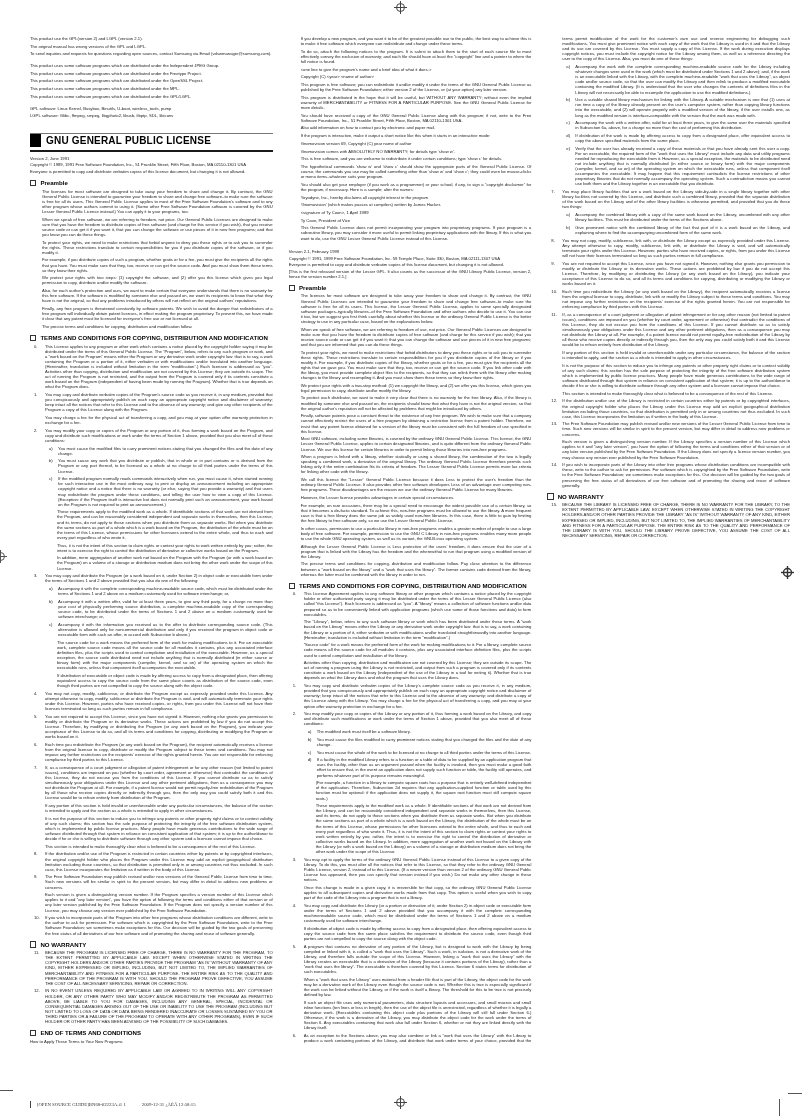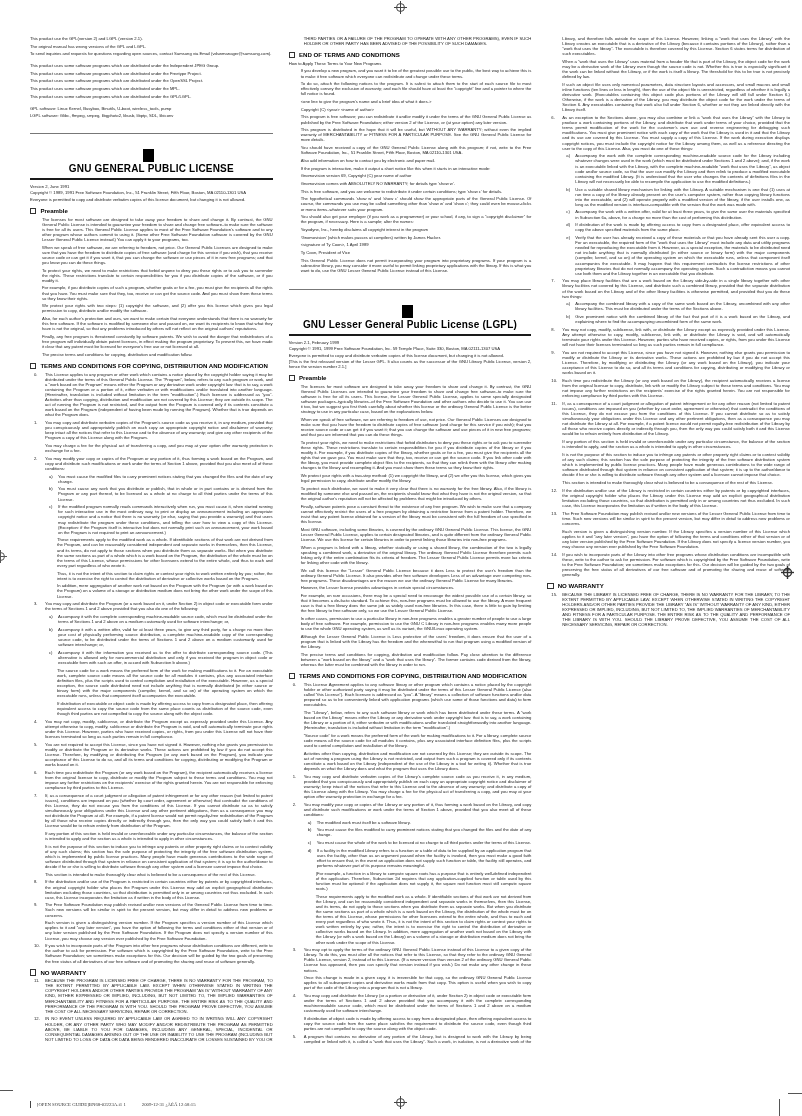--- a/index.html
+++ b/index.html
@@ -13,21 +13,21 @@
   #doc-flow .meta{margin:0 0 1.4px 0;}
   #doc-flow .p1{margin-left:12px;}
   #doc-flow .p2{margin-left:15px;}
   #doc-flow .p3{margin-left:27px;}
   #doc-flow .num{margin-left:4px;padding-left:11px;}
   #doc-flow .num>.lbl{position:absolute;left:0;top:0;}
   #doc-flow .let{margin-left:19px;padding-left:9px;}
   #doc-flow .let>.lbl{position:absolute;left:0;top:0;}
   #doc-flow .gap{break-inside:avoid;}
   .bar{break-inside:avoid;margin:7px 0 4px 0;border-top:1px solid #777;border-bottom:2px solid #1a1a1a;
-       padding:15px 0 3px 0;display:flex;align-items:center;flex-direction:column;}
+       padding:0 0 3px 0;display:flex;align-items:center;}
   .barsq{display:inline-block;width:11px;height:13px;background:#000;margin-right:5px;flex:0 0 auto;}
   .bartxt{font-weight:bold;font-size:10px;line-height:13px;color:#000;letter-spacing:.2px;white-space:nowrap;}
   .h{margin:5px 0 2.4px 0;font-weight:bold;color:#000;font-size:6.1px;line-height:7px;display:flex;align-items:flex-start;}
   .chk{display:inline-block;width:4.4px;height:4.4px;border:0.8px solid #333;margin:0.8px 4px 0 0;flex:0 0 auto;}
   .sub{margin-left:12px;}
   
   .regmark{position:absolute;}
   .cropline{position:absolute;background:#555;}
   
   .footer{position:absolute;left:30px;bottom:8px;font-size:4.8px;color:#333;
@@ -153,24 +153,20 @@
       <div class="p p1"><span>Gnomovision comes with ABSOLUTELY NO WARRANTY; for details type 'show w'.</span></div>
       <div class="p p1"><span>This is free software, and you are welcome to redistribute it under certain conditions; type 'show c' for details.</span></div>
       <div class="p p1"><span>The hypothetical commands 'show w' and 'show c' should show the appropriate parts of the General Public License. Of course, the commands you use may be called something other than 'show w' and 'show c'; they could even be mouse-clicks or menu items–whatever suits your program.</span></div>
       <div class="p p1"><span>You should also get your employer (if you work as a programmer) or your school, if any, to sign a “copyright disclaimer” for the program, if necessary. Here is a sample; alter the names:</span></div>
       <div class="p p1"><span>Yoyodyne, Inc., hereby disclaims all copyright interest in the program</span></div>
       <div class="p p1"><span>'Gnomovision' (which makes passes at compilers) written by James Hacker.</span></div>
       <div class="p p1"><span>&lt;signature of Ty Coon&gt;, 1 April 1989</span></div>
       <div class="p p1"><span>Ty Coon, President of Vice</span></div>
       <div class="p p1"><span>This General Public License does not permit incorporating your program into proprietary programs. If your program is a subroutine library, you may consider it more useful to permit linking proprietary applications with the library. If this is what you want to do, use the GNU Lesser General Public License instead of this License.</span></div>
       <div class="gap" style="height: 6px;"></div>
-      <div class="bar">
-        <span class="barsq"></span>
-        <span class="bartxt">GNU Lesser General Public License (LGPL)</span>
-      </div>
       <div class="p meta"><span>Version 2.1, February 1999</span></div>
       <div class="p meta"><span>Copyright © 1991, 1999 Free Software Foundation, Inc. 59 Temple Place, Suite 330, Boston, MA 02111-1307 USA</span></div>
       <div class="p meta"><span>Everyone is permitted to copy and distribute verbatim copies of this license document, but changing it is not allowed.</span></div>
       <div class="p meta"><span>[This is the first released version of the Lesser GPL. It also counts as the successor of the GNU Library Public License, version 2, hence the version number 2.1.]</span></div>
       <div class="h">
         <span class="chk"></span>
         <span>Preamble</span>
       </div>
       <div class="p p1"><span>The licenses for most software are designed to take away your freedom to share and change it. By contrast, the GNU General Public Licenses are intended to guarantee your freedom to share and change free software–to make sure the software is free for all its users. This license, the Lesser General Public License, applies to some specially designated software packages–typically libraries–of the Free Software Foundation and other authors who decide to use it. You can use it too, but we suggest you first think carefully about whether this license or the ordinary General Public License is the better strategy to use in any particular case, based on the explanations below.</span></div>
       <div class="p p1"><span>When we speak of free software, we are referring to freedom of use, not price. Our General Public Licenses are designed to make sure that you have the freedom to distribute copies of free software (and charge for this service if you wish); that you receive source code or can get it if you want it; that you can change the software and use pieces of it in new free programs; and that you are informed that you can do these things.</span></div>

